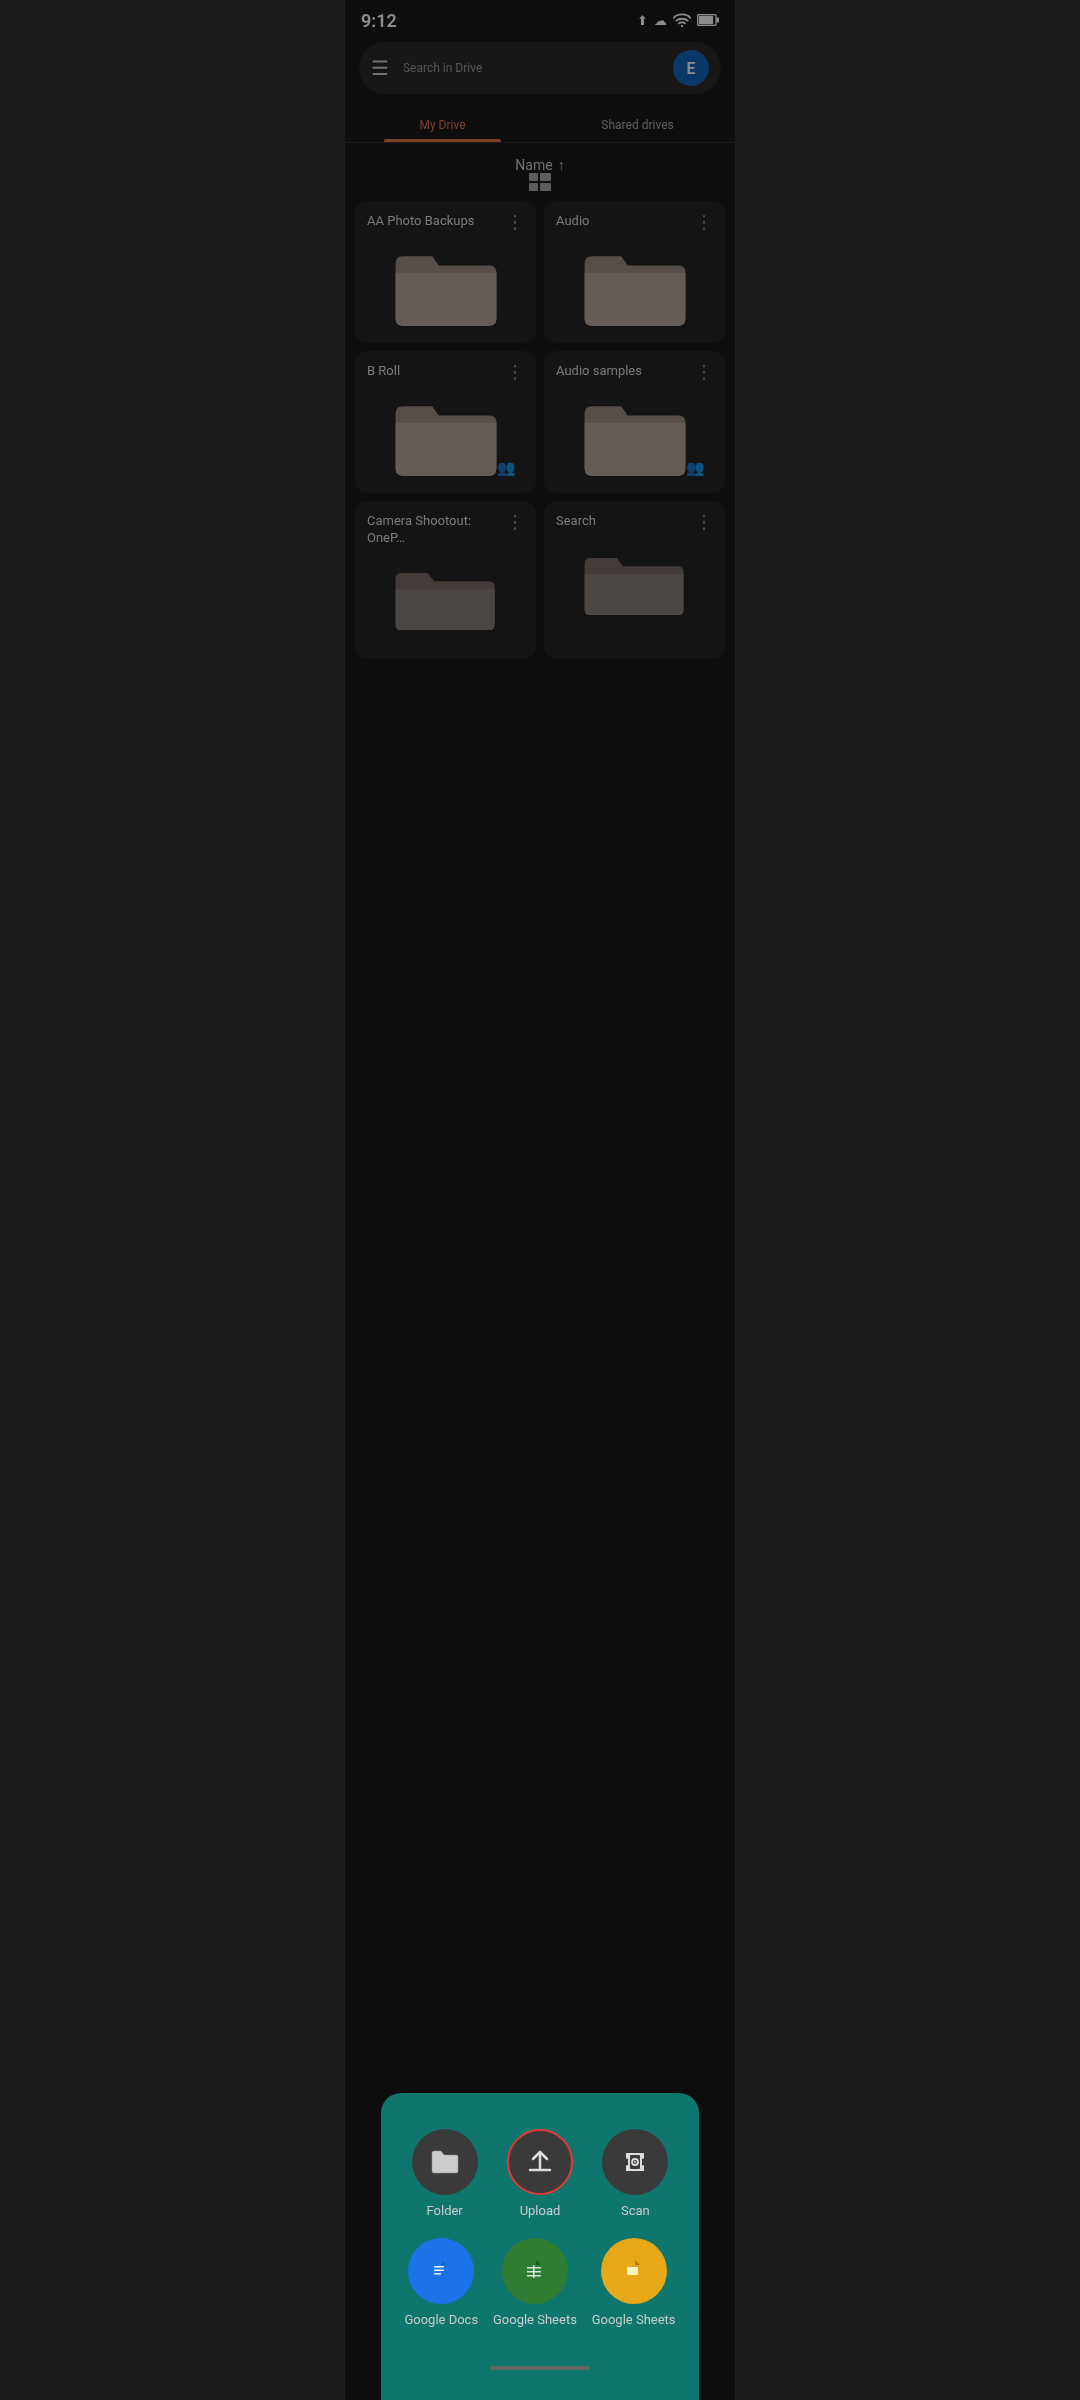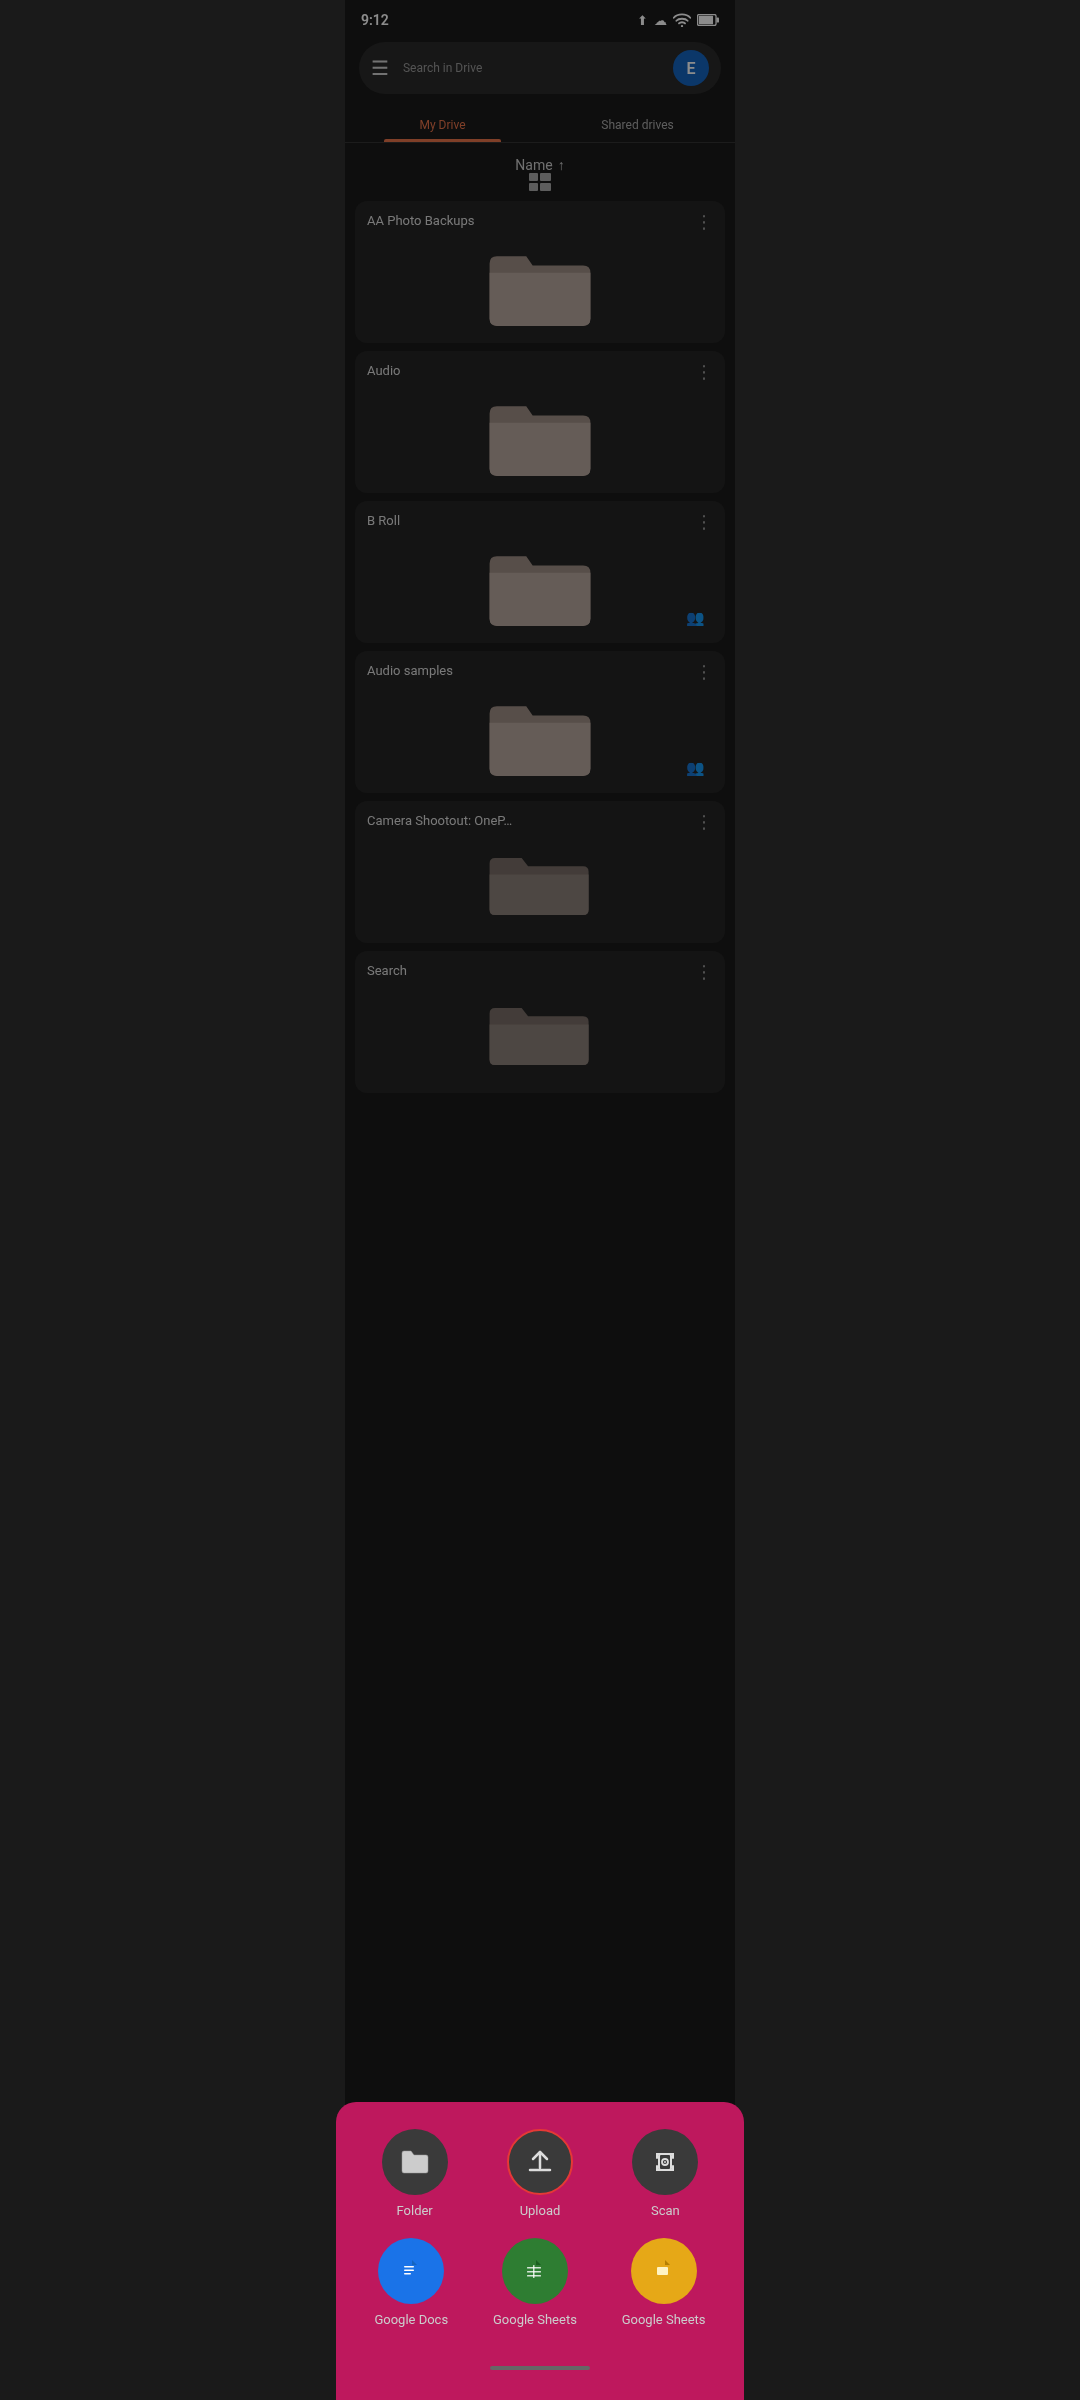--- a/index.html
+++ b/index.html
@@ -19,21 +19,21 @@
     
     .status-bar {
       display: flex;
       justify-content: space-between;
       align-items: center;
       padding: 10px 16px 6px;
       height: 36px;
     }
 
     .status-time {
-      font-size: 14px;
+      font-size: 18px;
       font-weight: 600;
       color: #ffffff;
     }
 
     .status-icons {
       display: flex;
       align-items: center;
       gap: 6px;
     }
 
@@ -131,21 +131,21 @@
       gap: 5px;
     }
 
     .sort-label span {
       font-size: 14px;
     }
 
     
     .folder-grid {
       display: grid;
-      grid-template-columns: 1fr;
+      grid-template-columns: 1fr 1fr;
       gap: 8px;
       padding: 0 10px;
     }
 
     .folder-card {
       background-color: #252525;
       border-radius: 12px;
       padding: 12px;
       position: relative;
       overflow: hidden;
@@ -192,24 +192,24 @@
       font-size: 15px;
       color: #bbb;
     }
 
     
     .action-overlay {
       position: fixed;
       bottom: 0;
       left: 50%;
       transform: translateX(-50%);
-      width: 408px;
-      background-color: #be185d;
+      width: 318px;
+      background-color: #0f766e;
       border-radius: 20px 20px 0 0;
-      padding: 27px 16px 24px;
+      padding: 36px 16px 24px;
       z-index: 100;
     }
 
     .action-row {
       display: flex;
       justify-content: space-around;
       margin-bottom: 20px;
     }
 
     .action-item {

